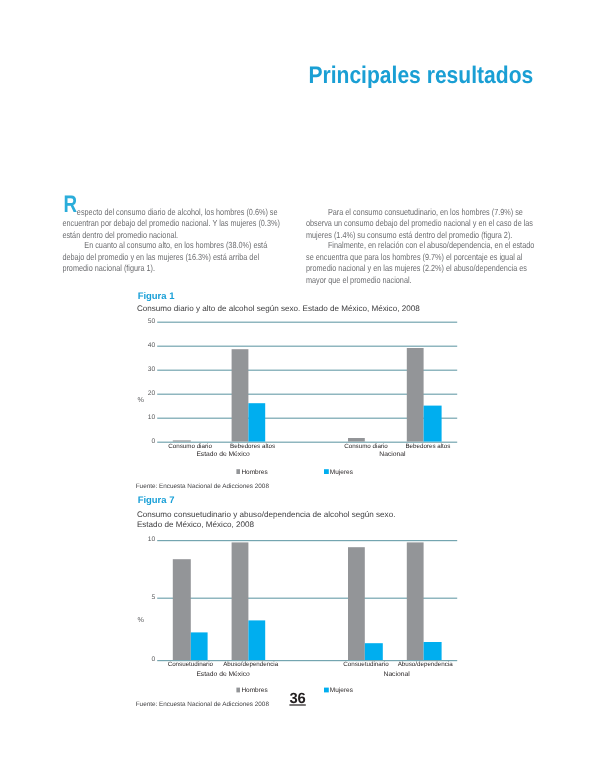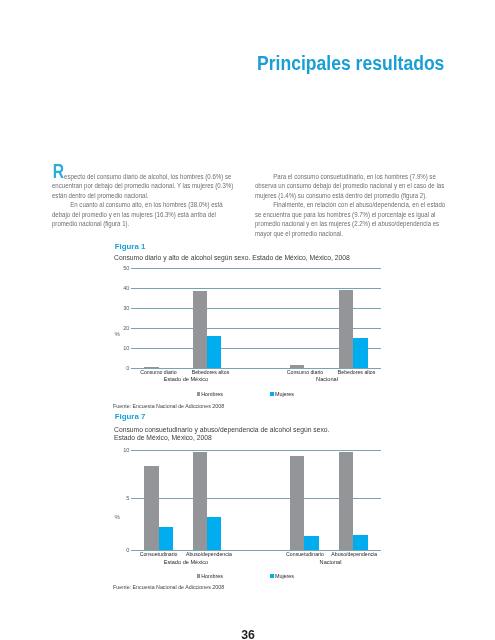--- a/index.html
+++ b/index.html
@@ -125,14 +125,14 @@
       <div class="bar" style="left: 339.1px; top: 452px; width: 14.3px; height: 98.3px; background: rgb(147, 149, 152);"></div>
       <div class="bar" style="left: 353.4px; top: 534.7px; width: 14.3px; height: 15.6px; background: rgb(0, 174, 239);"></div>
       <div class="catlabel" style="left: 309.3px; top: 551px; width: 90px;">Abuso/dependencia</div>
       <div class="grouplabel" style="left: 135.9px; top: 558.6px; width: 100px;">Estado de México</div>
       <div class="grouplabel" style="left: 280.5px; top: 558.6px; width: 100px;">Nacional</div>
       <div class="legend" style="left: 196.6px; top: 572.9px;"><span class="sw" style="background: rgb(147, 149, 152);"></span><span>Hombres</span></div>
       <div class="legend" style="left: 270.3px; top: 572.9px;"><span class="sw" style="background: rgb(0, 174, 239);"></span><span>Mujeres</span></div>
       <div class="source" style="left: 113.1px; top: 584.2px;">Fuente: Encuesta Nacional de Adicciones 2008</div>
     </div>
 
-  <div class="page-number" style="top:629px;text-decoration:underline;">36</div>
+  <div class="page-number" style="top:576px;text-decoration:underline;">36</div>
 </div>
 
 </body></html>

